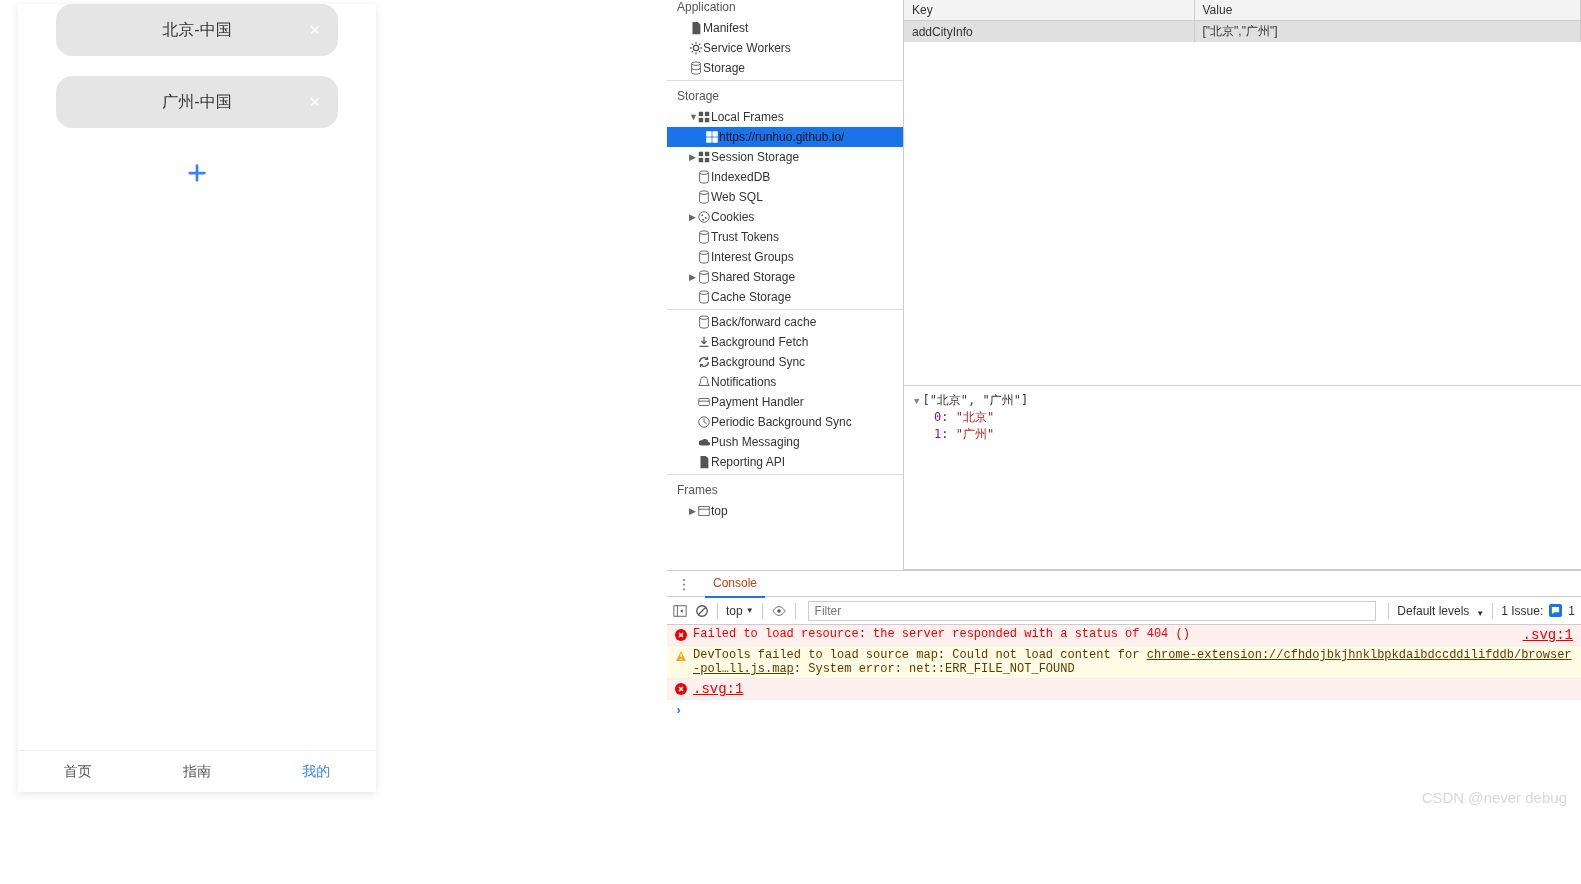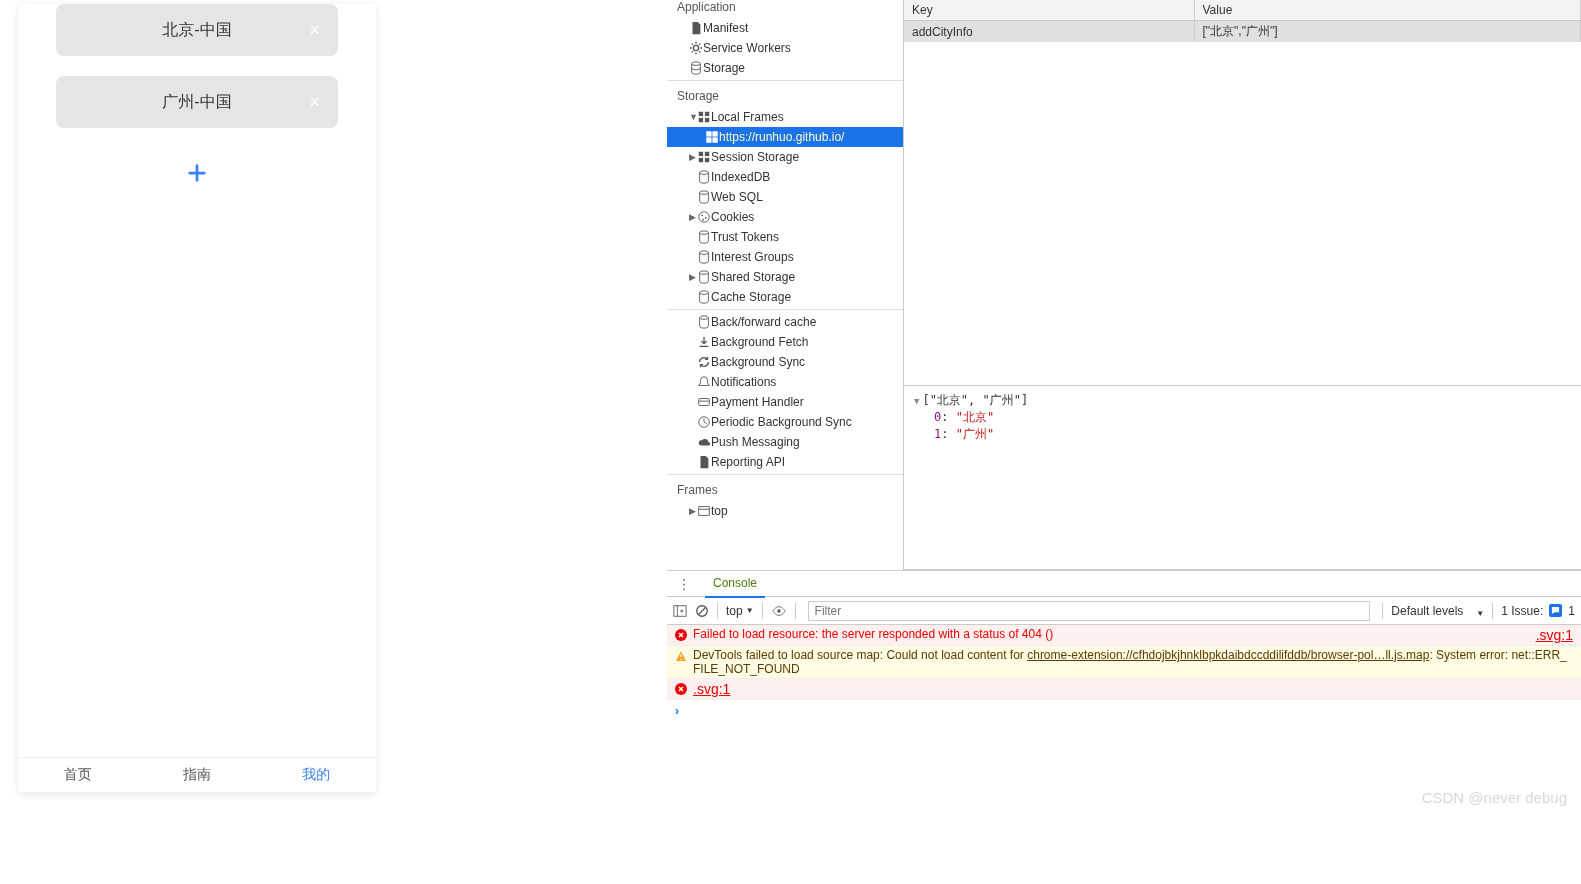--- a/index.html
+++ b/index.html
@@ -1,31 +1,31 @@
 <!DOCTYPE html>
 <html><head>
 <meta charset="utf-8">
 <style>
 * { box-sizing: border-box; margin: 0; padding: 0; }
 body { font-family: -apple-system, "Segoe UI", Arial, sans-serif; font-size: 13px; color: #333; background: #fff; width: 1581px; height: 884px; overflow: hidden; position: relative; }
 
 .mobile-frame { position: absolute; left: 18px; top: 4px; width: 358px; height: 788px; background: #fff; box-shadow: 0 2px 8px rgba(0,0,0,0.1); display: flex; flex-direction: column; }
 .mobile-title { text-align: center; font-size: 21px; font-weight: 500; padding: 24px 0 18px; color: #333; }
 .city-list { flex: 1; padding: 0 38px; display: flex; flex-direction: column; gap: 20px; }
-.city-card { background: #e5e5e5; border-radius: 8px; height: 52px; display: flex; align-items: center; justify-content: center; position: relative; font-size: 16px; color: #333; }
+.city-card { background: #e5e5e5; border-radius: 16px; height: 52px; display: flex; align-items: center; justify-content: center; position: relative; font-size: 16px; color: #333; }
 .city-close { position: absolute; right: 18px; top: 50%; transform: translateY(-50%); color: #fff; font-size: 18px; line-height: 1; cursor: pointer; }
 .add-btn { margin-top: 14px; text-align: center; }
 .add-btn svg { width: 22px; height: 22px; cursor: pointer; }
-.tab-bar { height: 35px; border-top: 1px solid #eee; display: flex; margin-top: 45px; }
+.tab-bar { height: 42px; border-top: 1px solid #eee; display: flex; margin-top: 45px; }
 .tab-item { flex: 1; display: flex; align-items: center; justify-content: center; font-size: 14px; color: #555; cursor: pointer; }
 .tab-item.active { color: #3b82f6; }
 .app-tree { position: absolute; left: 667px; top: 0; width: 237px; height: 570px; border-right: 1px solid #ccc; overflow: hidden; font-size: 12px; color: #333; }
 .tree-heading { padding: 6px 10px 4px; color: #555; font-size: 12px; }
 .tree-row { display: flex; align-items: center; padding: 3px 4px 3px 10px; cursor: pointer; white-space: nowrap; }
-.tree-row.selected { background: #1a73e8; color: #fef9c3; }
+.tree-row.selected { background: #1a73e8; color: #0f172a; }
 .tree-row.selected .ico { fill: #fff; stroke: #fff; }
 .tree-indent-1 { padding-left: 22px; }
 .tree-indent-2 { padding-left: 38px; }
 .tree-arrow { width: 8px; font-size: 9px; color: #666; }
 .ico { width: 14px; height: 14px; flex-shrink: 0; fill: #555; }
 .tree-sep { border-top: 1px solid #ddd; margin: 2px 0; }
 
 .storage-view { position: absolute; left: 904px; top: 0; width: 677px; height: 386px; border-bottom: 1px solid #ccc; }
 .storage-table { width: 100%; border-collapse: collapse; font-size: 12px; }
 .storage-table th { text-align: left; font-weight: 400; padding: 3px 8px; border-right: 1px solid #ccc; border-bottom: 1px solid #ccc; background: #f3f3f3; }
@@ -35,31 +35,31 @@
 
 .preview-pane { position: absolute; left: 904px; top: 386px; width: 677px; height: 184px; border-bottom: 1px solid #ccc; padding: 6px 10px; font-family: Consolas, monospace; font-size: 12px; line-height: 1.4; }
 .preview-pane .punct { color: #333; }
 .preview-pane .key { color: #881391; }
 .preview-pane .str { color: #c41a16; }
 .preview-pane .arrow-t { color: #888; font-size: 9px; margin-right: 3px; }
 
 .console-panel { position: absolute; left: 667px; top: 570px; width: 914px; height: 314px; display: flex; flex-direction: column; border-top: 1px solid #ccc; }
 .console-tabs { height: 26px; display: flex; align-items: center; border-bottom: 1px solid #ccc; padding-left: 6px; gap: 10px; }
 .console-kebab { font-size: 14px; color: #666; cursor: pointer; padding: 0 4px; }
-.console-tab { font-size: 12px; padding: 6px 8px; border-bottom: 2px solid #1a73e8; color: #4d7c0f; cursor: pointer; }
+.console-tab { font-size: 12px; padding: 6px 8px; border-bottom: 2px solid #1a73e8; color: #c2410c; cursor: pointer; }
 .console-toolbar { height: 28px; display: flex; align-items: center; border-bottom: 1px solid #ccc; padding: 0 6px; gap: 8px; font-size: 12px; }
 .tb-btn { cursor: pointer; color: #555; display: flex; align-items: center; }
 .tb-sep { width: 1px; height: 16px; background: #ccc; }
 .context-sel { display: flex; align-items: center; gap: 3px; cursor: pointer; }
 .filter-input { flex: 1; border: 1px solid #ccc; padding: 2px 6px; font-size: 12px; margin: 0 4px; color: #888; }
-.levels-sel { display: flex; align-items: flex-end; gap: 13px; cursor: pointer; white-space: nowrap; }
+.levels-sel { display: flex; align-items: flex-end; gap: 7px; cursor: pointer; white-space: nowrap; }
 .issues-badge { display: flex; align-items: center; gap: 6px; white-space: nowrap; }
 .issue-ico { width: 13px; height: 13px; background: #1a73e8; border-radius: 2px; display: inline-flex; align-items: center; justify-content: center; }
 
-.console-body { flex: 1; font-family: Liberation Sans, sans-serif; font-size: 12px; overflow: hidden; }
+.console-body { flex: 1; font-family: Liberation Mono, monospace; font-size: 12px; overflow: hidden; }
 .log-row { display: flex; padding: 2px 8px; border-bottom: 1px solid #f0f0f0; align-items: flex-start; gap: 6px; }
 .log-row.err { background: #fff0f0; color: #e00; }
 .log-row.warn { background: #fffbe5; color: #5c3c00; }
 .log-ico { width: 12px; height: 12px; flex-shrink: 0; margin-top: 2px; }
 .log-msg { flex: 1; white-space: pre-wrap; word-break: break-all; }
 .log-msg a { text-decoration: underline; color: inherit; }
 .log-src { color: #888; font-size: 14px; flex-shrink: 0; text-decoration: underline; }
 .log-row.err .log-src { color: #e00; }
 .log-prompt { color: #1a73e8; padding: 4px 8px; font-weight: bold; }
 

